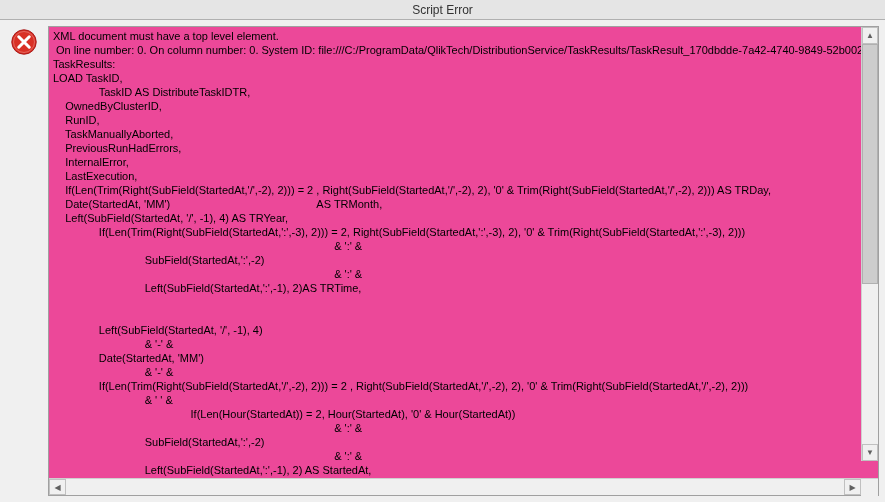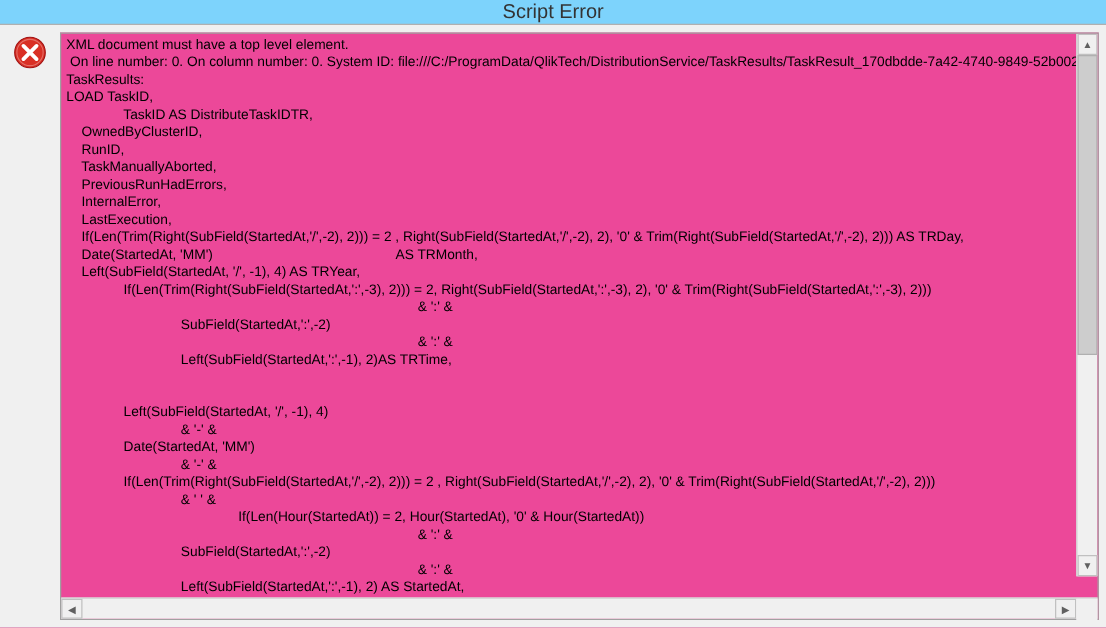--- a/index.html
+++ b/index.html
@@ -6,25 +6,25 @@
     body {
       font-family: Tahoma, 'Segoe UI', Arial, sans-serif;
       font-size: 11px;
       background: #cccccc;
       width: 885px;
       height: 502px;
       position: relative;
     }
     .title-bar {
       height: 20px;
-      background: #7dd3fc;
+      background: #e5e5e5;
       border-bottom: 1px solid #b0b0b0;
       text-align: center;
       line-height: 20px;
-      font-size: 16px;
+      font-size: 12px;
       color: #333;
     }
     .dialog-body {
       display: flex;
       background: #f0f0f0;
       height: calc(100% - 20px);
       padding: 6px;
     }
     .icon-area {
       width: 42px;

